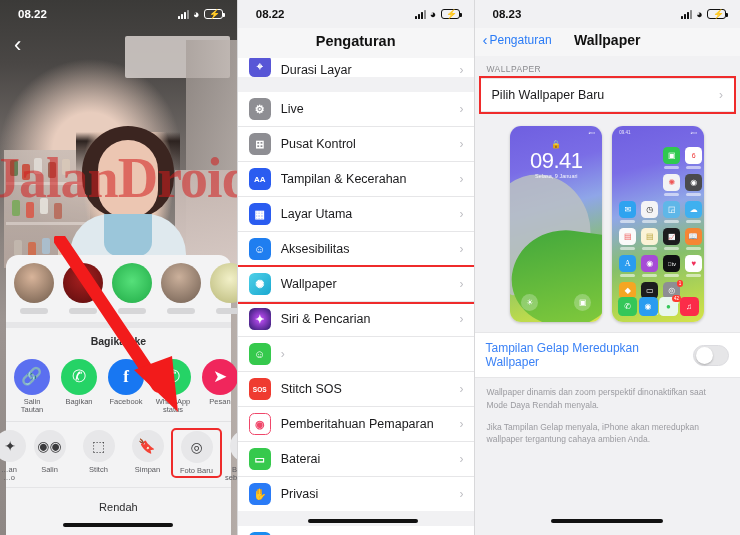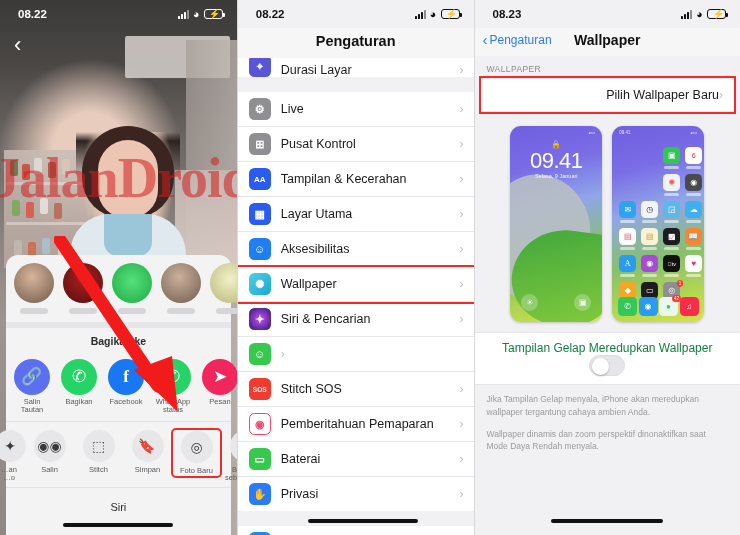--- a/index.html
+++ b/index.html
@@ -165,21 +165,21 @@
     display:flex; align-items:center; padding:4px 8px 9px; background:#f6f6f7;
     position:relative;
   }
   .nav-back { display:flex; align-items:center; gap:2px; color:#2a7bf6; font-size:12px; }
   .nav-back .c { font-size:15px; font-weight:300; line-height:1; }
   .nav-h { position:absolute; left:0; right:0; text-align:center; font-size:14px;
     font-weight:bold; color:#111; pointer-events:none; }
   .sec-lb { font-size:8.5px; color:#8a8a8e; letter-spacing:.4px;
     padding:8px 12px 4px; }
   .pick-row {
-    background:#fff; display:flex; align-items:center; justify-content:flex-end;
+    background:#fff; display:flex; align-items:center; justify-content:space-between;
     padding:9px 11px; font-size:12.5px; color:#1a1a1c;
     border-top:1px solid #e6e6e8; border-bottom:1px solid #e6e6e8;
   }
   .pick-wrap { outline:2.5px solid #ef2b2b; margin:0 6px; }
   .previews { display:flex; gap:10px; justify-content:center; padding:14px 0 10px;
     background:#f1f1f3; }
   .phone {
     width:92px; height:196px; border-radius:11px; overflow:hidden; position:relative;
     box-shadow:0 1px 3px rgba(0,0,0,.22);
     background:linear-gradient(165deg,#6f5fe0 0%,#7a6de6 22%,#8fa6e8 42%,#87c06a 66%,#b9d94e 88%,#d6e24a 100%);
@@ -207,22 +207,22 @@
   .app-lb { height:3px; width:15px; background:rgba(255,255,255,.55); border-radius:2px;
     margin:2px auto 0; }
   .dot-row { text-align:center; margin-top:6px; font-size:5px; color:rgba(255,255,255,.8); }
   .dock { position:absolute; left:5px; right:5px; bottom:6px; display:flex;
     justify-content:space-between; }
   .dock .app { width:19px; height:19px; }
   .badge { position:absolute; top:-2px; right:-3px; background:#ff3b30; color:#fff;
     font-size:4.5px; border-radius:5px; padding:0 2px; line-height:7px; height:7px; }
   .toggle-row {
     background:#fff; display:flex; align-items:center; justify-content:flex-end;
-    padding:8px 11px; font-size:12px; color:#15803d;
-    border-top:1px solid #e6e6e8; border-bottom:1px solid #e6e6e8;flex-direction:column;
+    padding:8px 11px; font-size:12px; color:#3b82f6;
+    border-top:1px solid #e6e6e8; border-bottom:1px solid #e6e6e8;
   }
   .tgl { width:36px; height:21px; border-radius:11px; background:#e6e6e8;
     border:1px solid #dcdce0; position:relative; flex:0 0 auto; }
   .tgl::after { content:""; position:absolute; left:1.5px; top:1.5px; width:17px; height:17px;
     border-radius:9px; background:#fff; box-shadow:0 1px 2px rgba(0,0,0,.25); }
   .foot { padding:8px 12px 0; font-size:8.5px; line-height:1.5; color:#9b9ba0; }
   .foot p + p { margin-top:9px; }
   .home-ind-r { width:112px; height:4px; background:#111; border-radius:2px;
     margin:10px auto 8px; position:absolute; left:0; right:0; bottom:4px; }
 </style>
@@ -345,21 +345,21 @@
       <div class="act hl">
         <div class="act-ic">◎</div>
         <div class="act-lb">Foto Baru</div>
       </div>
       <div class="act">
         <div class="act-ic" style="font-size:10px;font-weight:bold">GIF</div>
         <div class="act-lb">Bagikan sebagai GIF</div>
       </div>
     </div>
 
-    <div class="cancel">Siri</div>
+    <div class="cancel">Rendah</div>
     <div class="home-ind"></div>
   </div>
 
   <svg class="arrow" width="140" height="190" viewBox="0 0 140 190">
     <path d="M6 4 L104 150" stroke="#f21b1b" stroke-width="13" stroke-linecap="round" fill="none"></path>
     <path d="M80 134 L124 176 L118 120 Z" fill="#f21b1b"></path>
   </svg>
 </div>
 
 <div class="panel p-mid">
@@ -607,18 +607,18 @@
       </div>
     </div>
   </div>
 
   <div class="toggle-row">
     <span>Tampilan Gelap Meredupkan Wallpaper</span>
     <span class="tgl"></span>
   </div>
 
   <div class="foot">
+    <p>Wallpaper dinamis dan zoom perspektif dinonaktifkan saat Mode Daya Rendah menyala.</p>
     <p>Jika Tampilan Gelap menyala, iPhone akan meredupkan wallpaper tergantung cahaya ambien Anda.</p>
-    <p>Wallpaper dinamis dan zoom perspektif dinonaktifkan saat Mode Daya Rendah menyala.</p>
   </div>
 
   <div class="home-ind-r"></div>
 </div>
 
 </body></html>

